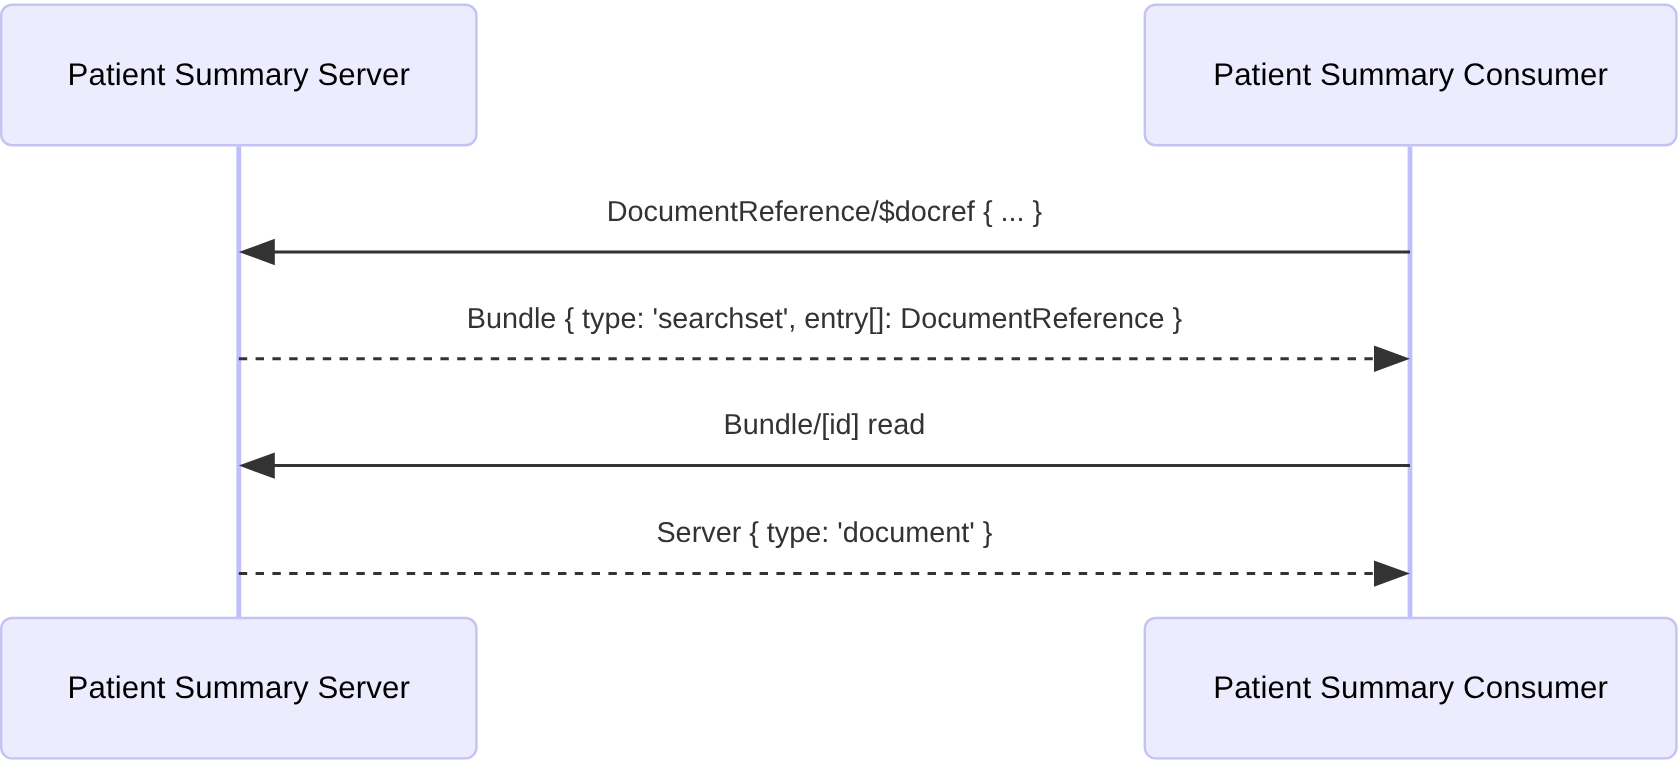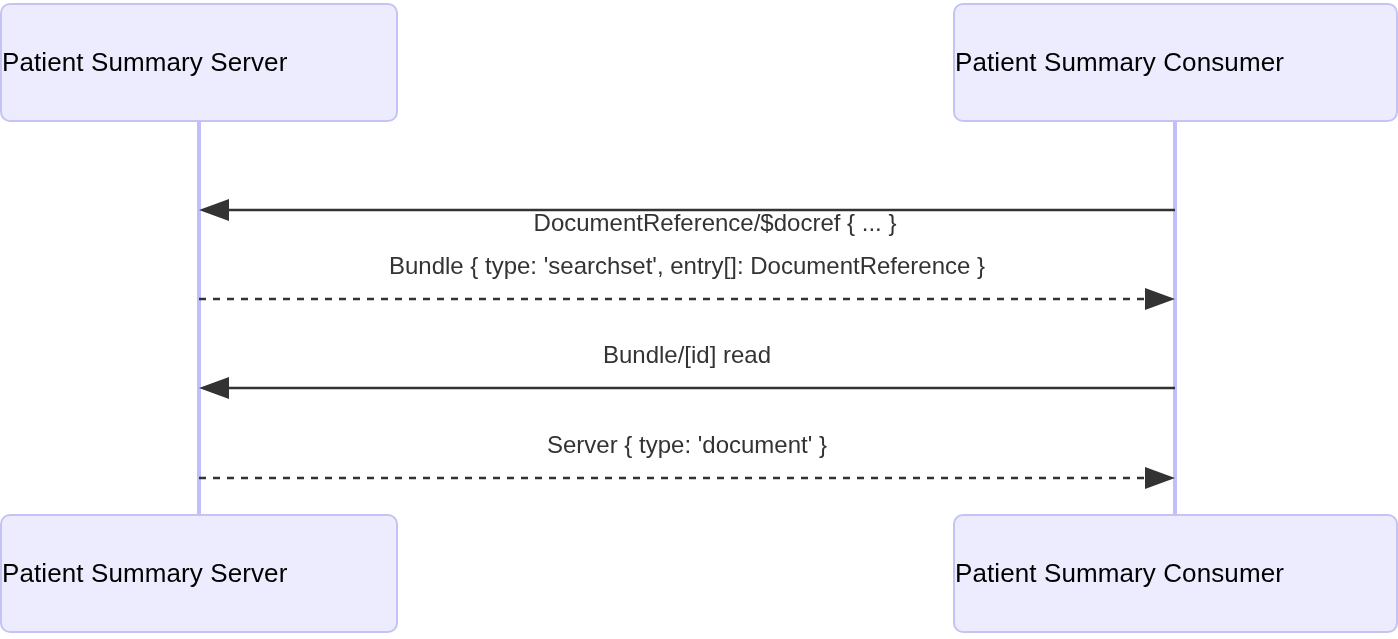--- a/index.html
+++ b/index.html
@@ -21,20 +21,21 @@
     background: #ffffff;
   }
   .participant-box {
     position: absolute;
     box-sizing: border-box;
     background: #ececfe;
     border: 2px solid #c4c4f4;
     border-radius: 10px;
     display: flex;
     align-items: center;
+    justify-content: center;
     color: #000000;
     font-size: 26px;
     font-family: "Liberation Sans", sans-serif;
     font-weight: 400;
     letter-spacing: 0.1px;
     white-space: nowrap;
   }
   .lifeline {
     position: absolute;
     width: 4px;
@@ -63,21 +64,21 @@
   <div class="lifeline" style="left:1173px; top:122px; height:396px;"></div>
 
   <div class="participant-box" style="left:0px; top:3px; width:398px; height:119px;">
     <span>Patient Summary Server</span>
   </div>
 
   <div class="participant-box" style="left:953px; top:3px; width:445px; height:119px;">
     <span>Patient Summary Consumer</span>
   </div>
 
-  <div class="message-label" style="left:715px; top:163px;margin-top:46px;">DocumentReference/$docref { ... }</div>
+  <div class="message-label" style="left:687px; top:163px;">DocumentReference/$docref { ... }</div>
   <svg class="arrow-svg" style="left:199px; top:196px;" width="976" height="28" viewBox="0 0 976 28">
     <line x1="28" y1="14" x2="976" y2="14" stroke="#333333" stroke-width="2.5"></line>
     <polygon points="0,14 30,3 30,25" fill="#333333"></polygon>
   </svg>
 
   <div class="message-label" style="left:687px; top:252px;">Bundle { type: 'searchset', entry[]: DocumentReference }</div>
   <svg class="arrow-svg" style="left:199px; top:285px;" width="976" height="28" viewBox="0 0 976 28">
     <line x1="0" y1="14" x2="948" y2="14" stroke="#333333" stroke-width="2.5" stroke-dasharray="7,7"></line>
     <polygon points="976,14 946,3 946,25" fill="#333333"></polygon>
   </svg>

